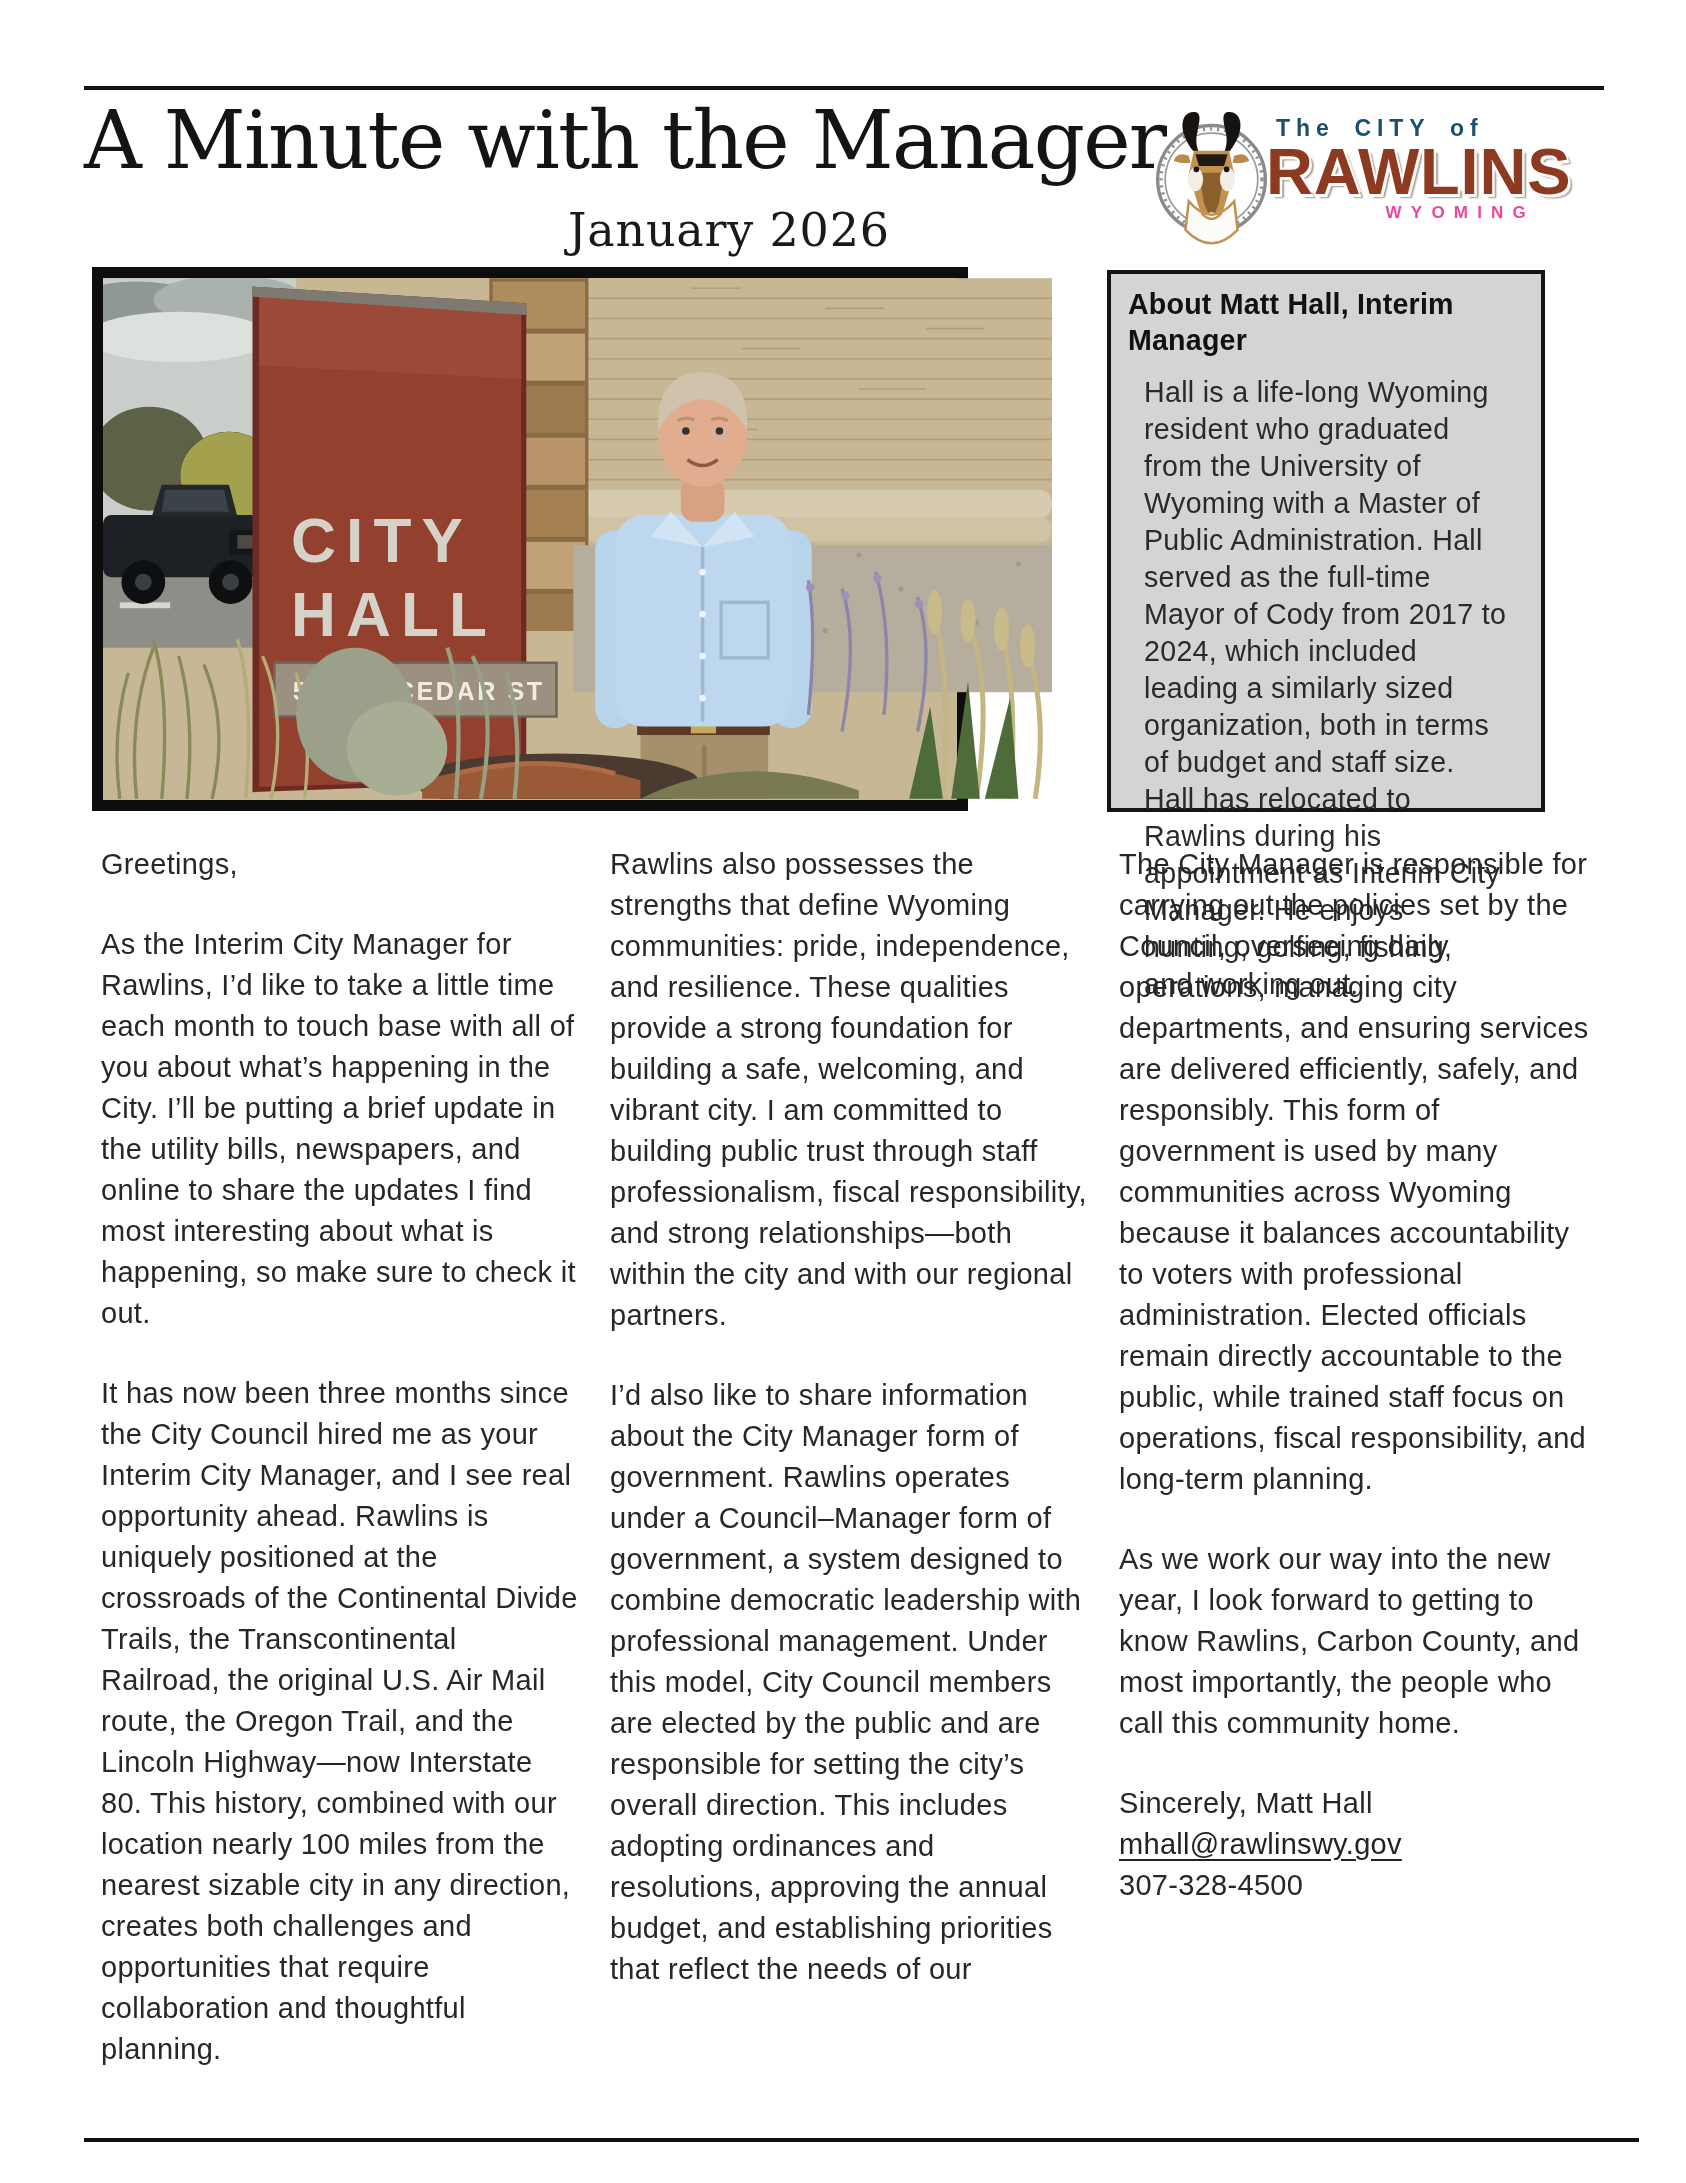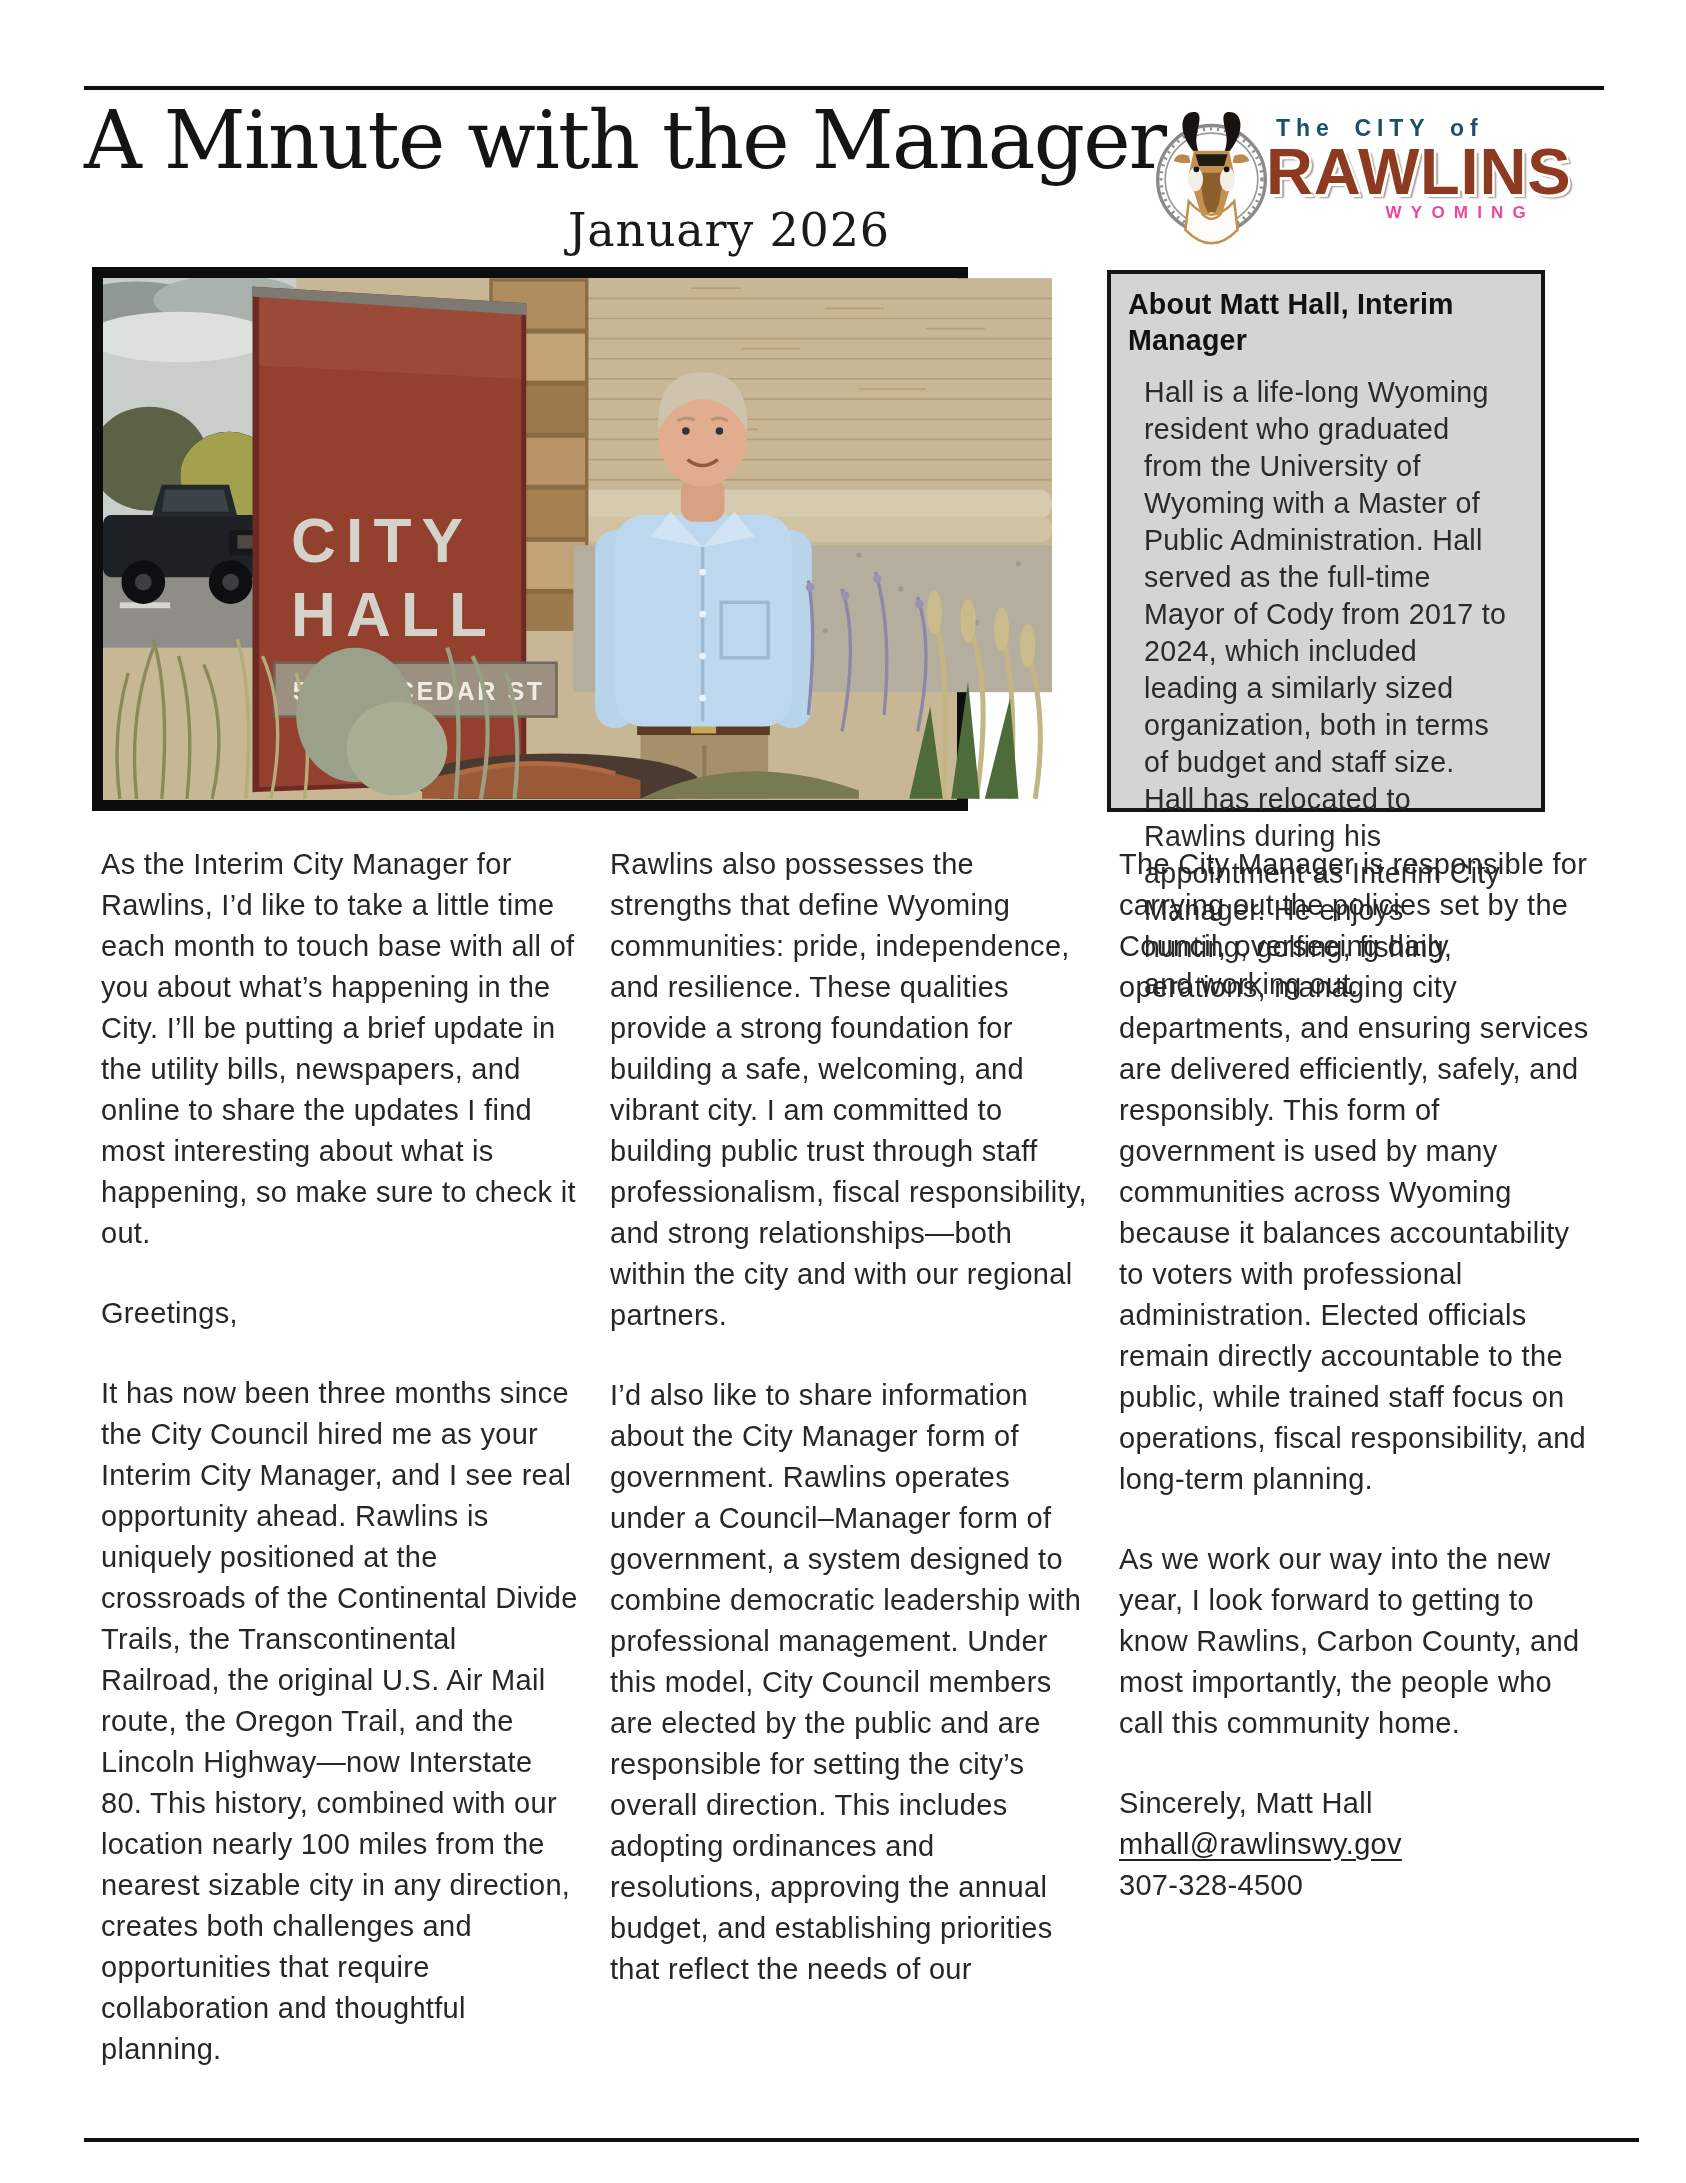--- a/index.html
+++ b/index.html
@@ -263,22 +263,22 @@
       </g>
     </svg>
   </div>
 
   <div class="about">
     <h2>About Matt Hall, Interim Manager</h2>
     <p>Hall is a life-long Wyoming resident who graduated from the University of Wyoming with a Master of Public Administration. Hall served as the full-time Mayor of Cody from 2017 to 2024, which included leading a similarly sized organization, both in terms of budget and staff size. Hall has relocated to Rawlins during his appointment as Interim City Manager. He enjoys hunting, golfing, fishing, and working out.</p>
   </div>
 
   <div class="col col1">
+    <p>Greetings,</p>
     <p>As the Interim City Manager for Rawlins, I’d like to take a little time each month to touch base with all of you about what’s happening in the City. I’ll be putting a brief update in the utility bills, newspapers, and online to share the updates I find most interesting about what is happening, so make sure to check it out.</p>
-    <p>Greetings,</p>
     <p>It has now been three months since the City Council hired me as your Interim City Manager, and I see real opportunity ahead. Rawlins is uniquely positioned at the crossroads of the Continental Divide Trails, the Transcontinental Railroad, the original U.S. Air Mail route, the Oregon Trail, and the Lincoln Highway—now Interstate 80. This history, combined with our location nearly 100 miles from the nearest sizable city in any direction,  creates both challenges and opportunities that require collaboration and thoughtful planning.</p>
   </div>
 
   <div class="col col2">
     <p>Rawlins also possesses the strengths that define Wyoming communities: pride, independence, and resilience. These qualities provide a strong foundation for building a safe, welcoming, and vibrant city. I am committed to building public trust through staff professionalism, fiscal responsibility, and strong relationships—both within the city and with our regional partners.</p>
     <p>I’d also like to share information about the City Manager form of government. Rawlins operates under a Council–Manager form of government, a system designed to combine democratic leadership with professional management. Under this model, City Council members are elected by the public and are responsible for setting the city’s overall direction. This includes adopting ordinances and resolutions, approving the annual budget, and establishing priorities that reflect the needs of our</p>
   </div>
 
   <div class="col col3">
     <p>The City Manager is responsible for carrying out the policies set by the Council, overseeing daily operations, managing city departments, and ensuring services are delivered efficiently, safely, and responsibly. This form of government is used by many communities across Wyoming because it balances accountability to voters with professional administration. Elected officials remain directly accountable to the public, while trained staff focus on operations, fiscal responsibility, and long-term planning.</p>

